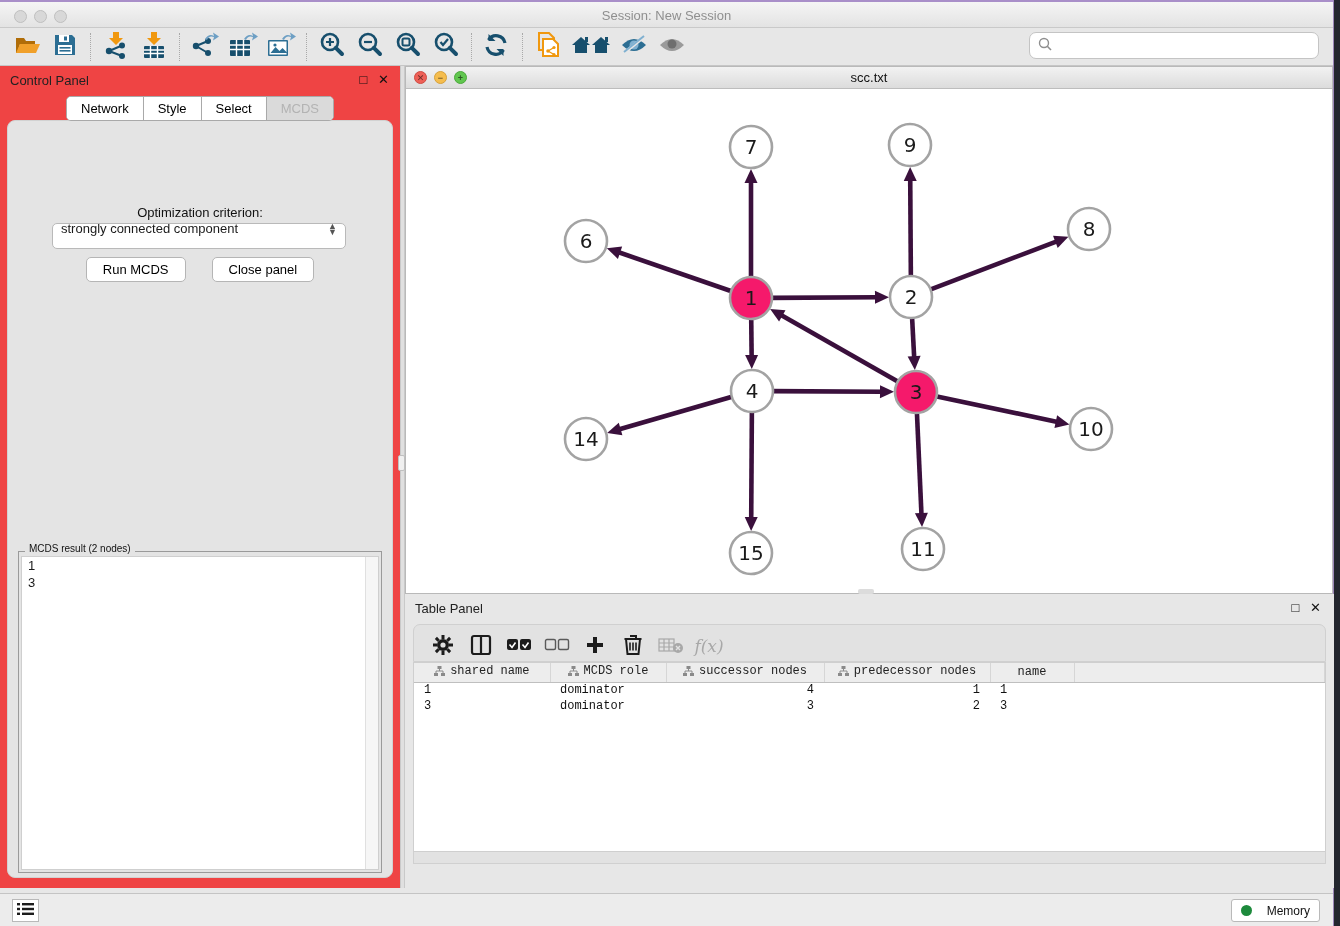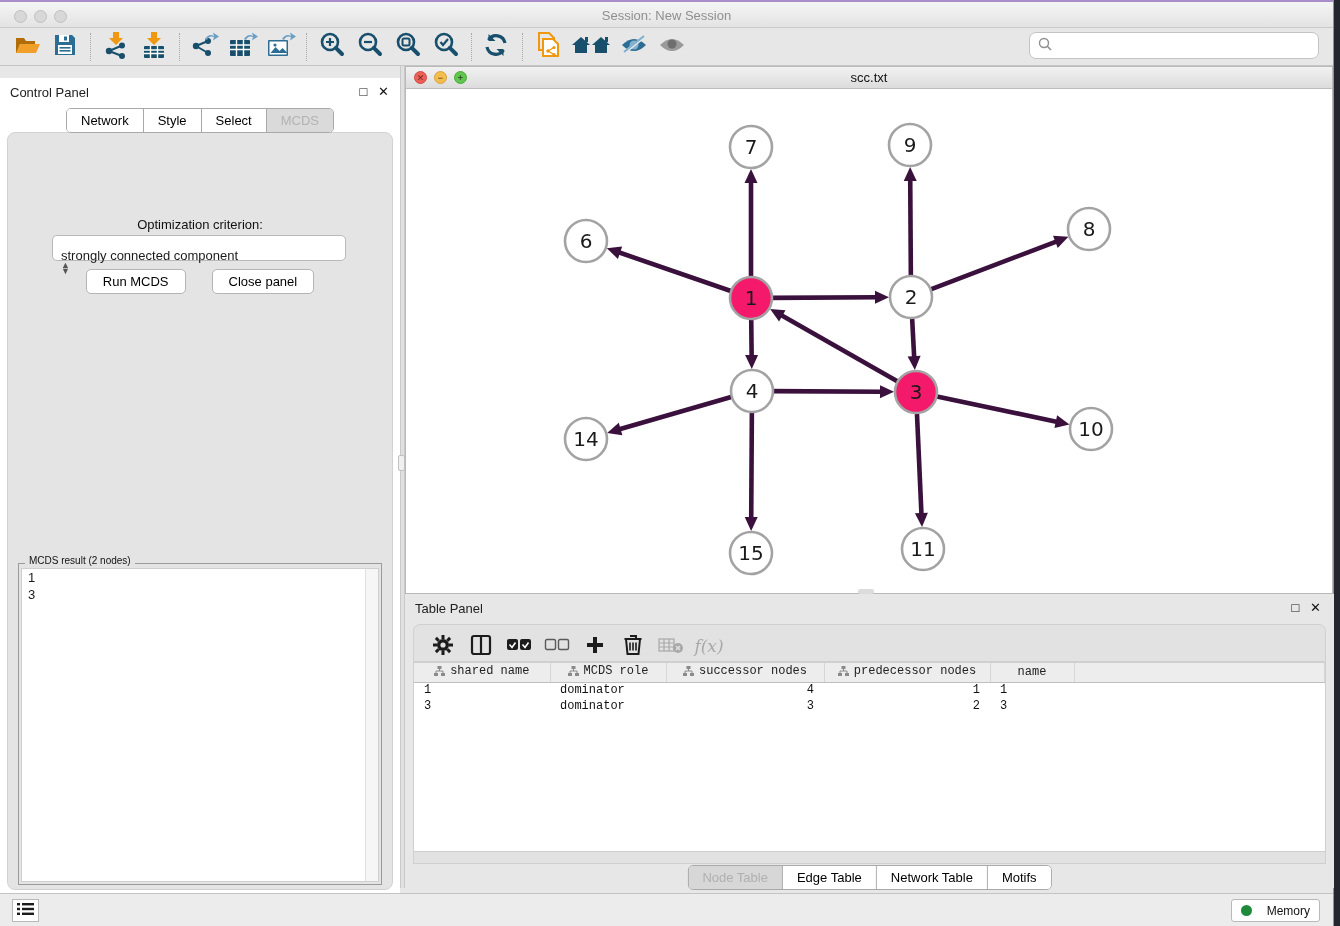--- a/index.html
+++ b/index.html
@@ -16,33 +16,33 @@
   .tl-dot { position:absolute; top:8px; width:13px; height:13px; border-radius:50%; background:#d8d8d8; border:1px solid #bfbfbf; }
   
   .toolbar { position:absolute; left:0; top:28px; width:100%; height:38px; background:#e7e7e7;
     border-bottom:1px solid #c6c6c6; display:flex; align-items:center; padding-left:8px; }
   .tb-btn { width:34px; height:32px; display:flex; align-items:center; justify-content:center; margin:0 2px; }
   .tb-sep { width:1px; height:28px; margin:0 6px; border-left:1px dotted #a9a9a9; }
   .search-wrap { position:absolute; right:14px; top:4px; width:290px; height:27px; background:#fff;
     border:1px solid #c4c4c4; border-radius:7px; display:flex; align-items:center; padding-left:7px; }
   .search-wrap input { border:none; outline:none; flex:1; height:100%; font-size:13px; background:transparent; font-family:inherit; }
   
-  .control-panel { position:absolute; left:0; top:78px; width:400px; height:822px; background:#ffffff; }
+  .control-panel { position:absolute; left:0; top:66px; width:400px; height:822px; background:#ef4444; }
   .cp-header { position:relative; height:28px; }
   .cp-header .cp-title { position:absolute; left:10px; top:7px; font-size:13px; color:#222; }
   .panel-icon { position:absolute; top:7px; width:13px; height:13px; font-weight:bold; font-size:13px; line-height:13px; text-align:center; color:#111; }
   .cp-content { position:absolute; left:7px; right:7px; top:54px; bottom:10px; background:#e4e4e4; border:1px solid #d2d2d2; border-radius:8px;text-decoration:underline; }
   .seg-tabs { position:absolute; display:flex; border:1px solid #a9a9a9; border-radius:5px; overflow:hidden; background:#fff; }
   .seg-tabs .seg-tab { padding:4px 14px; font-size:13px; background:#fff; color:#000; border-right:1px solid #a9a9a9; cursor:default; }
   .seg-tabs .seg-tab:last-child { border-right:none; }
   .seg-tabs .seg-tab.active { background:#dadada; color:#b3b3b3; }
   .cp-tabs { left:50%; transform:translateX(-50%); top:30px; z-index:3; }
   .opt-label { position:absolute; left:0; right:0; top:84px; text-align:center; font-size:13px; color:#111; }
   .select-box { position:absolute; left:44px; right:46px; top:102px; height:24px; background:#fff; border:1px solid #b9b9b9;
-    border-radius:5px; display:flex; align-items:flex-start; padding:12px 8px; font-size:13px;flex-direction:column; }
+    border-radius:5px; display:flex; align-items:flex-end; padding:12px 8px; font-size:13px; }
   .select-box .sel-value { flex:1; }
   .chevrons { display:flex; flex-direction:column; align-items:center; line-height:5px; color:#555; }
   .chevrons span { font-size:9px; height:6px; }
   .cp-buttons { position:absolute; left:0; right:0; top:136px; display:flex; justify-content:center; gap:26px; }
   .btn { background:#fff; border:1px solid #b5b5b5; border-radius:5px; padding:4px 16px; font-size:13px; color:#000; }
   .result-group { position:absolute; left:6px; right:6px; top:430px; bottom:4px; border:1px solid #9a9a9a; margin:0 4px; }
   .result-legend { position:absolute; top:-9px; left:6px; background:#e4e4e4; padding:0 4px; font-size:10px; color:#111; }
   .result-area { position:absolute; left:2px; right:2px; top:4px; bottom:2px; background:#fff; border:1px solid #cfcfcf; overflow:hidden; }
   .result-area .line { padding:1px 6px; font-size:13px; }
   .result-scroll { position:absolute; right:0; top:0; bottom:0; width:13px; background:#f6f6f6; border-left:1px solid #e0e0e0; }
@@ -493,26 +493,20 @@
               <td class="al">dominator</td>
               <td class="ar">3</td>
               <td class="ar">2</td>
               <td class="al">3</td>
               <td></td>
             </tr>
           </tbody>
         </table>
     </div>
     <div class="tp-bottomstrip"></div>
-    <div class="seg-tabs tp-tabs" id="tp-tabs" style="position:absolute">
-        <div class="seg-tab active">Node Table</div>
-        <div class="seg-tab">Edge Table</div>
-        <div class="seg-tab">Network Table</div>
-        <div class="seg-tab">Motifs</div>
-      </div>
   </div>
 
   <div class="statusbar">
     <div class="sb-left-btn">
       <span><svg width="17" height="14" viewBox="0 0 17 14">
             <g fill="#1c1c1c">
               <rect x="0" y="1" width="3" height="2.4"></rect>
               <rect x="5" y="1" width="12" height="2.4"></rect>
               <rect x="0" y="5.8" width="3" height="2.4"></rect>
               <rect x="5" y="5.8" width="12" height="2.4"></rect>

